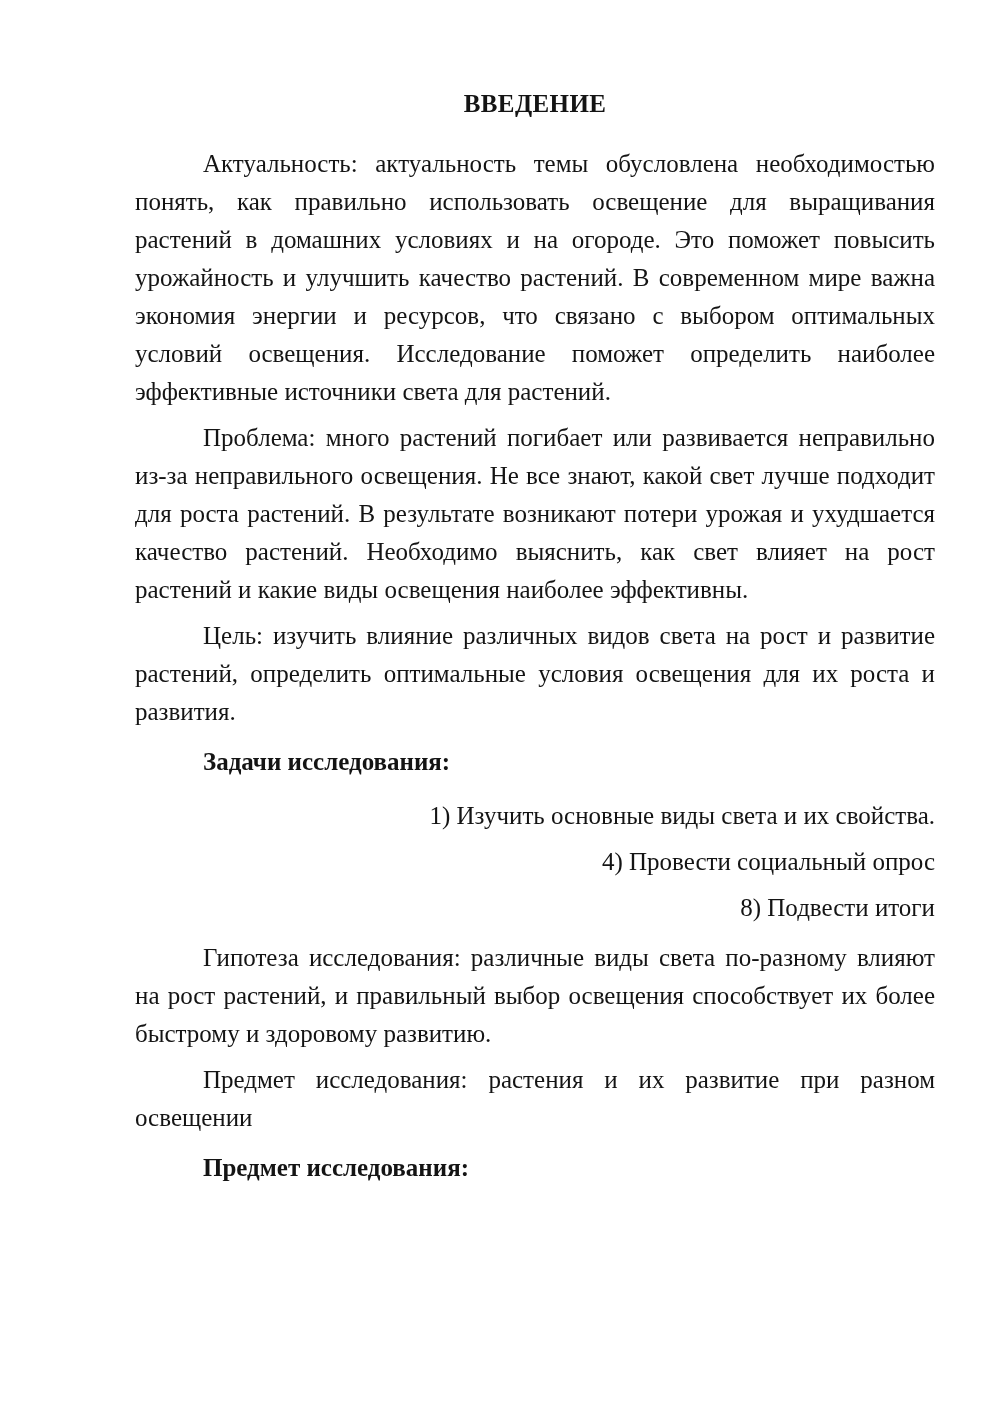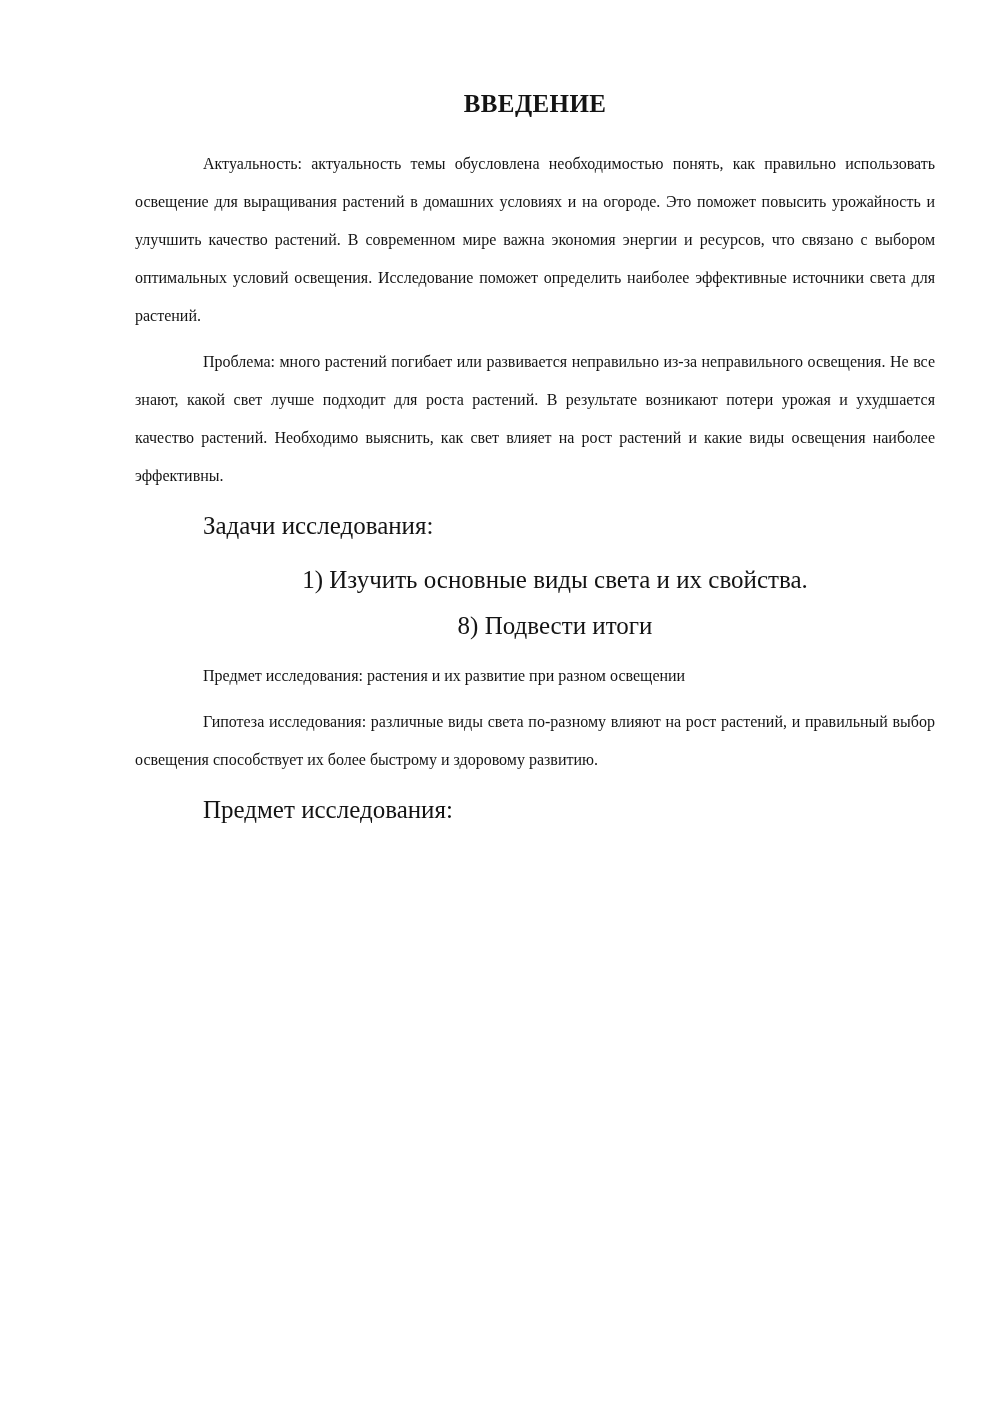--- a/index.html
+++ b/index.html
@@ -27,49 +27,50 @@
   }
   .doc-title {
     font-size: 25px;
     font-weight: bold;
     text-align: center;
     letter-spacing: 0.4px;
     margin: 0 0 26px 0;
     line-height: 1.25;
   }
   .para {
-    font-size: 16px;
+    font-size: 25px;
     line-height: 38px;
     text-align: justify;
     text-justify: inter-word;
     text-indent: 68px;
     margin: 0 0 8px 0;
     hyphens: none;
   }
   .para:last-child {
     margin-bottom: 0;
   }
   .list {
     list-style: none;
     margin: 8px 0 8px 0;
     padding: 0;
   }
   .list-item {
     font-size: 25px;
     line-height: 46px;
-    text-align: center;
+    text-align: right;
     padding-left: 40px;
     white-space: nowrap;
   }
   .subhead {
     font-size: 25px;
     line-height: 46px;
     text-indent: 68px;
     text-align: left;
     margin: 0;
+    font-weight: bold;
   }
   .page-number {
     position: absolute;
     left: 0;
     right: 0;
     top: 1330px;
     text-align: center;
     font-size: 23px;
     color: #8f8f8f;
     font-family: "Liberation Serif", "DejaVu Serif", serif;
@@ -81,32 +82,34 @@
 <div class="page">
 
   <div class="content">
 
     <h1 class="doc-title">ВВЕДЕНИЕ</h1>
 
     <p class="para">Актуальность: актуальность темы обусловлена необходимостью понять, как правильно использовать освещение для выращивания растений в домашних условиях и на огороде. Это поможет повысить урожайность и улучшить качество растений. В современном мире важна экономия энергии и ресурсов, что связано с выбором оптимальных условий освещения. Исследование поможет определить наиболее эффективные источники света для растений.</p>
 
     <p class="para">Проблема: много растений погибает или развивается неправильно из-за неправильного освещения. Не все знают, какой свет лучше подходит для роста растений. В результате возникают потери урожая и ухудшается качество растений. Необходимо выяснить, как свет влияет на рост растений и какие виды освещения наиболее эффективны.</p>
 
+    <p class="para">Цель: изучить влияние различных видов света на рост и развитие растений, определить оптимальные условия освещения для их роста и развития.</p>
 
     <p class="subhead">Задачи исследования:</p>
 
     <ul class="list">
       <li class="list-item">1) Изучить основные виды света и их свойства.</li>
+      <li class="list-item">4) Провести социальный опрос</li>
       <li class="list-item">8) Подвести итоги</li>
     </ul>
 
 
+    <p class="para">Гипотеза исследования: различные виды света по-разному влияют на рост растений, и правильный выбор освещения способствует их более быстрому и здоровому развитию.</p>
+
     <p class="para">Предмет исследования: растения и их развитие при разном освещении</p>
-
-    <p class="para">Гипотеза исследования: различные виды света по-разному влияют на рост растений, и правильный выбор освещения способствует их более быстрому и здоровому развитию.</p>
 
     <p class="subhead">Предмет исследования:</p>
 
 
   </div>
 
   <div class="page-number">3</div>
 
 </div>
 

